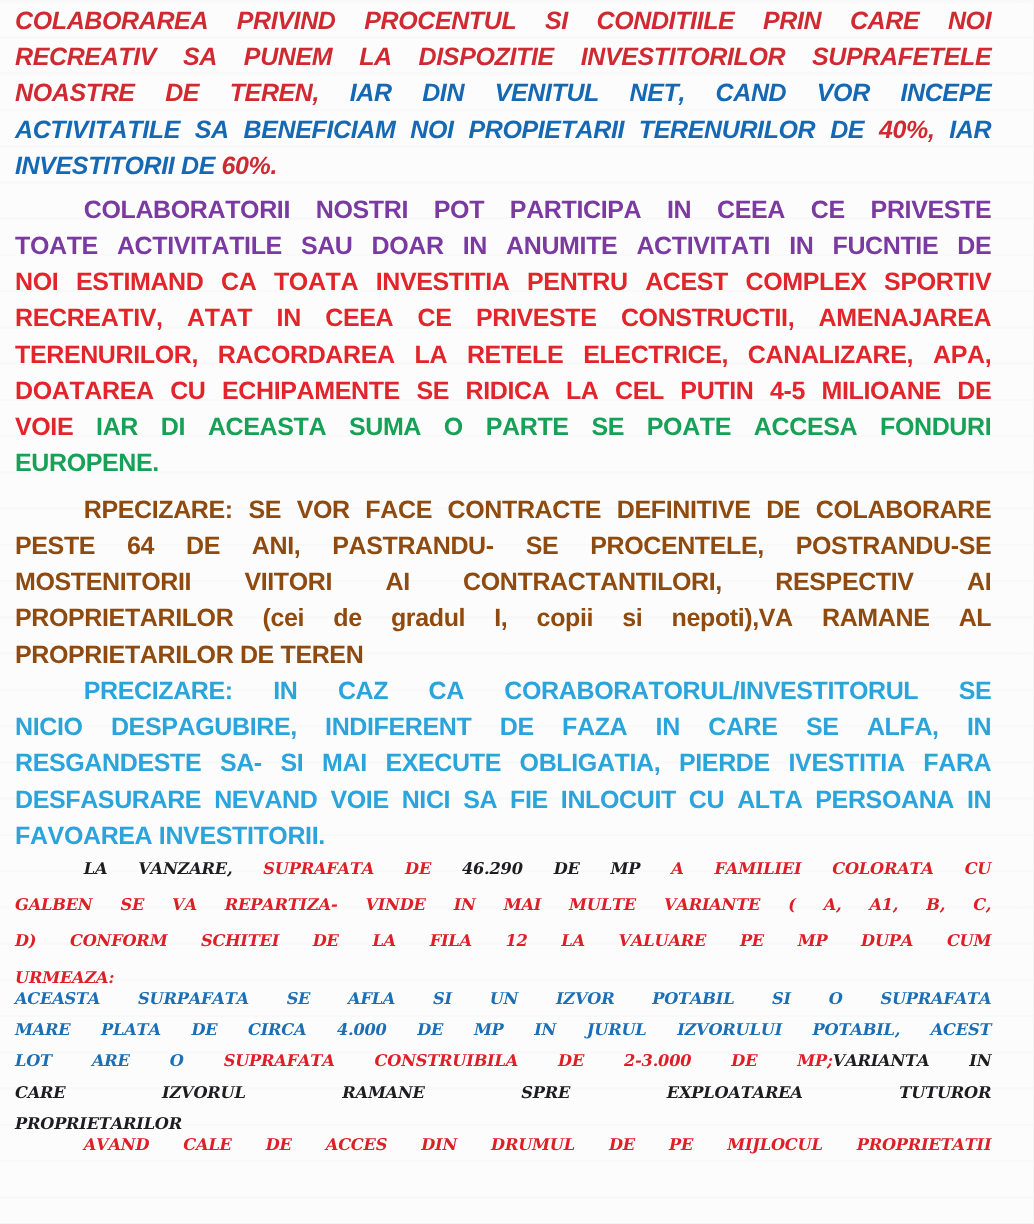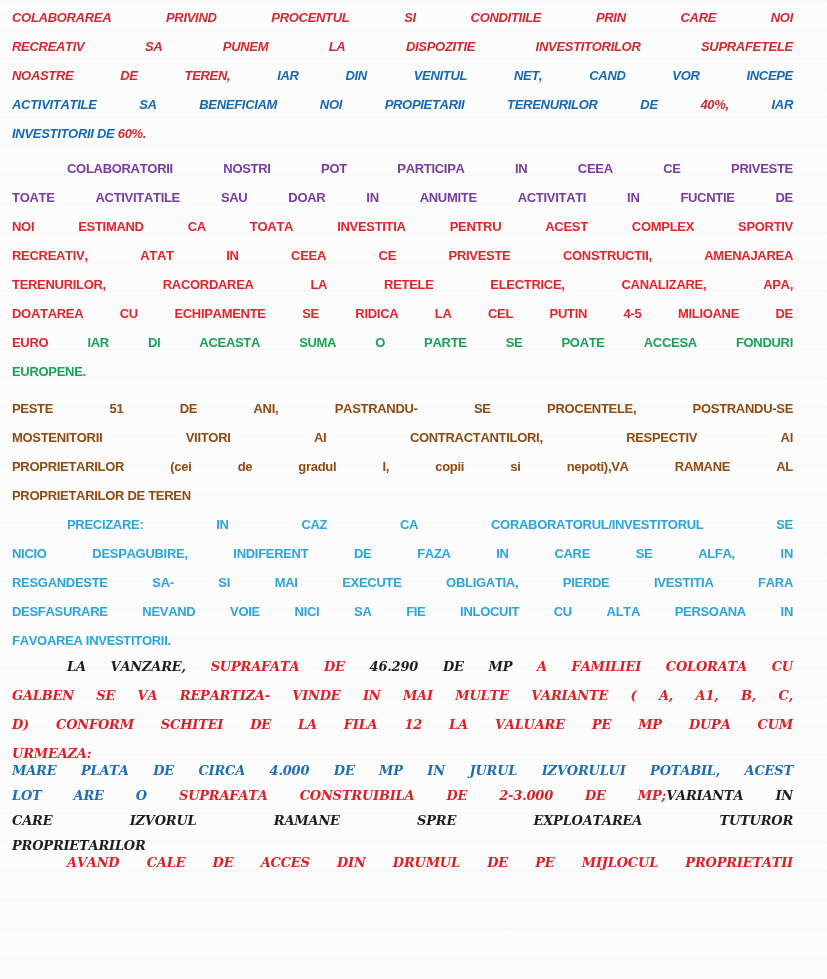--- a/index.html
+++ b/index.html
@@ -20,21 +20,21 @@
   .line {
     text-align: justify;
     text-align-last: justify;
     text-justify: inter-word;
     white-space: nowrap;
   }
   .line.last { text-align-last: left; }
   .sans, .sans-italic {
     font-family: "Liberation Sans", sans-serif;
     font-weight: 700;
-    font-size: 13px;
+    font-size: 20px;
     line-height: 29px;
     letter-spacing: -0.3px;
   }
   .sans-italic { font-style: italic; }
   .serif {
     font-family: "DejaVu Serif", serif;
     font-weight: 700;
     font-style: italic;
     font-size: 13px;
     line-height: 29px;
@@ -60,43 +60,45 @@
         <div class="line"><span class="seg" style="color: rgb(22, 104, 178);">ACTIVITATILE SA BENEFICIAM NOI PROPIETARII TERENURILOR DE </span><span class="seg" style="color: rgb(207, 42, 49);">40%,</span><span class="seg" style="color: rgb(22, 104, 178);"> IAR</span></div>
         <div class="line last"><span class="seg" style="color: rgb(22, 104, 178);">INVESTITORII DE </span><span class="seg" style="color: rgb(207, 42, 49);">60%.</span></div>
       </div>
       <div class="para sans p2">
         <div class="line" style="padding-left: 55px;"><span class="seg" style="color: rgb(122, 58, 160);">COLABORATORII NOSTRI POT PARTICIPA IN CEEA CE PRIVESTE</span></div>
         <div class="line"><span class="seg" style="color: rgb(122, 58, 160);">TOATE ACTIVITATILE SAU DOAR IN ANUMITE ACTIVITATI IN FUCNTIE DE</span></div>
         <div class="line"><span class="seg" style="color: rgb(226, 36, 43);">NOI ESTIMAND CA TOATA INVESTITIA PENTRU ACEST COMPLEX SPORTIV</span></div>
         <div class="line"><span class="seg" style="color: rgb(226, 36, 43);">RECREATIV, ATAT IN CEEA CE PRIVESTE CONSTRUCTII, AMENAJAREA</span></div>
         <div class="line"><span class="seg" style="color: rgb(226, 36, 43);">TERENURILOR, RACORDAREA LA RETELE ELECTRICE, CANALIZARE, APA,</span></div>
         <div class="line"><span class="seg" style="color: rgb(226, 36, 43);">DOATAREA CU ECHIPAMENTE SE RIDICA LA CEL PUTIN 4-5 MILIOANE DE</span></div>
-        <div class="line"><span class="seg" style="color: rgb(226, 36, 43);">EURO </span><span class="seg" style="color: rgb(23, 161, 86);">IAR DI ACEASTA SUMA O PARTE SE POATE ACCESA FONDURI</span></div>
+        <div class="line"><span class="seg" style="color: rgb(226, 36, 43);">VOIE </span><span class="seg" style="color: rgb(23, 161, 86);">IAR DI ACEASTA SUMA O PARTE SE POATE ACCESA FONDURI</span></div>
         <div class="line last"><span class="seg" style="color: rgb(23, 161, 86);">EUROPENE.</span></div>
       </div>
       <div class="para sans p3">
-        <div class="line"><span class="seg" style="color: rgb(143, 74, 16);">PESTE 51 DE ANI, PASTRANDU- SE PROCENTELE, POSTRANDU-SE</span></div>
+        <div class="line" style="padding-left: 55px;"><span class="seg" style="color: rgb(143, 74, 16);">RPECIZARE: SE VOR FACE CONTRACTE DEFINITIVE DE COLABORARE</span></div>
+        <div class="line"><span class="seg" style="color: rgb(143, 74, 16);">PESTE 64 DE ANI, PASTRANDU- SE PROCENTELE, POSTRANDU-SE</span></div>
         <div class="line"><span class="seg" style="color: rgb(143, 74, 16);">MOSTENITORII VIITORI AI CONTRACTANTILORI, RESPECTIV AI</span></div>
         <div class="line"><span class="seg" style="color: rgb(143, 74, 16);">PROPRIETARILOR (cei de gradul I, copii si nepoti),VA RAMANE AL</span></div>
         <div class="line last"><span class="seg" style="color: rgb(143, 74, 16);">PROPRIETARILOR DE TEREN</span></div>
       </div>
       <div class="para sans p4">
         <div class="line" style="padding-left: 55px;"><span class="seg" style="color: rgb(43, 164, 219);">PRECIZARE: IN CAZ CA CORABORATORUL/INVESTITORUL SE</span></div>
         <div class="line"><span class="seg" style="color: rgb(43, 164, 219);">NICIO DESPAGUBIRE, INDIFERENT DE FAZA IN CARE SE ALFA, IN</span></div>
         <div class="line"><span class="seg" style="color: rgb(43, 164, 219);">RESGANDESTE SA- SI MAI EXECUTE OBLIGATIA, PIERDE IVESTITIA FARA</span></div>
         <div class="line"><span class="seg" style="color: rgb(43, 164, 219);">DESFASURARE NEVAND VOIE NICI SA FIE INLOCUIT CU ALTA PERSOANA IN</span></div>
         <div class="line last"><span class="seg" style="color: rgb(43, 164, 219);">FAVOAREA INVESTITORII.</span></div>
       </div>
       <div class="para serif p5">
         <div class="line" style="padding-left: 55px;"><span class="seg" style="color: rgb(29, 29, 32);">LA VANZARE, </span><span class="seg" style="color: rgb(221, 32, 39);">SUPRAFATA DE </span><span class="seg" style="color: rgb(29, 29, 32);">46.290 DE MP </span><span class="seg" style="color: rgb(221, 32, 39);">A FAMILIEI COLORATA CU</span></div>
         <div class="line"><span class="seg" style="color: rgb(221, 32, 39);">GALBEN SE VA REPARTIZA- VINDE IN MAI MULTE VARIANTE ( A, A1, B, C,</span></div>
         <div class="line"><span class="seg" style="color: rgb(221, 32, 39);">D) CONFORM SCHITEI DE LA FILA 12 LA VALUARE PE MP DUPA CUM</span></div>
         <div class="line last"><span class="seg" style="color: rgb(221, 32, 39); margin-top: 36px;">URMEAZA:</span></div>
       </div>
       <div class="para serif p6">
+        <div class="line"><span class="seg" style="color: rgb(28, 111, 180);">ACEASTA SURPAFATA SE AFLA SI UN IZVOR POTABIL SI O SUPRAFATA</span></div>
         <div class="line"><span class="seg" style="color: rgb(28, 111, 180);">MARE PLATA DE CIRCA 4.000 DE MP IN JURUL IZVORULUI POTABIL, ACEST</span></div>
         <div class="line"><span class="seg" style="color: rgb(28, 111, 180);">LOT ARE O </span><span class="seg" style="color: rgb(221, 32, 39);">SUPRAFATA CONSTRUIBILA DE 2-3.000 DE MP;</span><span class="seg" style="color: rgb(29, 29, 32);">VARIANTA IN</span></div>
         <div class="line"><span class="seg" style="color: rgb(29, 29, 32);">CARE IZVORUL RAMANE SPRE EXPLOATAREA TUTUROR</span></div>
         <div class="line last"><span class="seg" style="color: rgb(29, 29, 32);">PROPRIETARILOR</span></div>
       </div>
       <div class="para serif p7">
         <div class="line" style="padding-left: 55px;"><span class="seg" style="color: rgb(221, 32, 39);">AVAND CALE DE ACCES DIN DRUMUL DE PE MIJLOCUL PROPRIETATII</span></div>
       </div>
     </div>
 </div>

